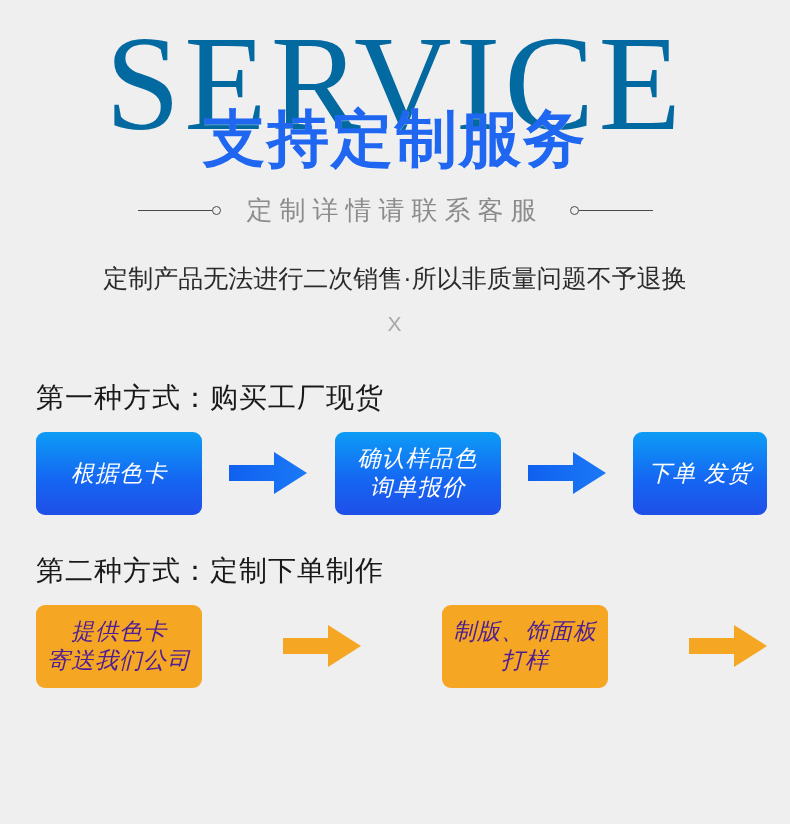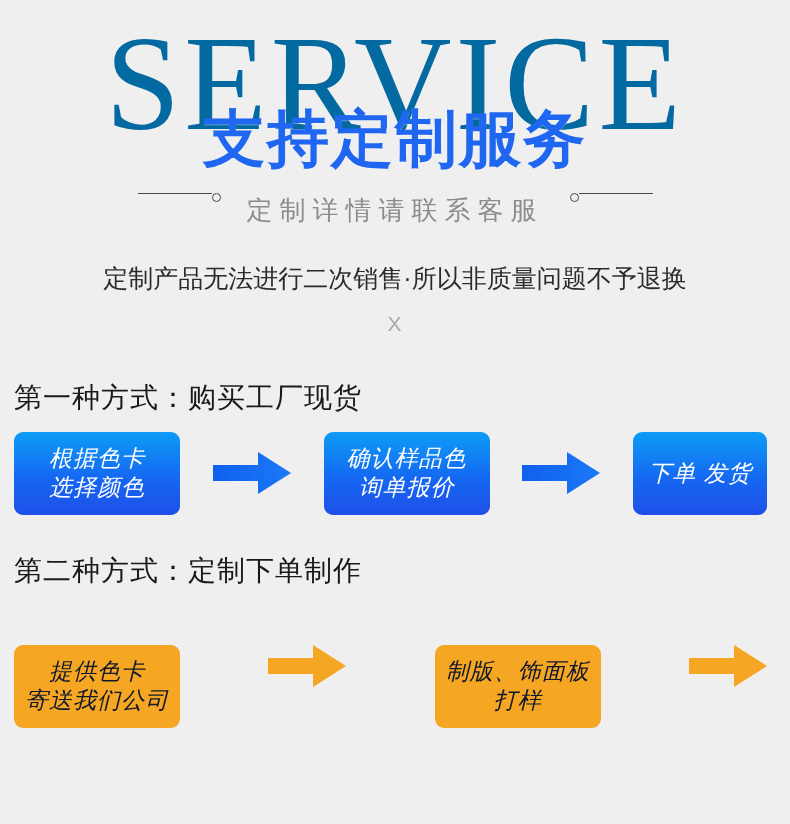--- a/index.html
+++ b/index.html
@@ -56,20 +56,21 @@
     font-weight: 700;
     letter-spacing: 2px;
     color: #1f66f0;
     margin: 0;
     text-shadow: 0 1px 0 rgba(255,255,255,0.35);
   }
 
   .divider-row {
     margin-top: 20px;
     display: flex;
+    align-items: center;
     justify-content: center;
     gap: 0;
   }
   .div-line {
     width: 74px;
     height: 1px;
     background: #4a4a4a;
   }
   .div-dot {
     width: 9px;
@@ -99,21 +100,21 @@
     margin-top: 17px;
     font-size: 21px;
     color: #a8a8a8;
     letter-spacing: 1px;
   }
 
   
   .section {
     position: relative;
     z-index: 2;
-    padding-left: 14px;
+    padding-left: 36px;
     padding-right: 23px;
   }
   .section-1 { margin-top: 43px; }
   .section-2 { margin-top: 37px; }
 
   .section-heading {
     font-size: 28px;
     color: #191919;
     letter-spacing: 1px;
     margin: 0 0 15px 0;
@@ -142,22 +143,21 @@
     letter-spacing: 1px;
     white-space: nowrap;
   }
   .flow-box.blue {
     background: linear-gradient(180deg, #0d9cf6 0%, #1566f2 58%, #1f4fe8 100%);
     color: #ffffff;
   }
   .flow-box.blue.wide { width: 134px; }
   .flow-box.orange {
     background: #f5a623;
-    color: #0f172a;
-    margin-top: 40px;
+    color: #4c1d95;
   }
   .flow-box .line2 { display: block; }
 
   .arrow {
     width: 78px;
     height: 42px;
     flex: 0 0 78px;
   }
 </style>
 </head>
@@ -182,21 +182,20 @@
     <div class="hero-x">X</div>
   </div>
 
   <div class="section section-1">
     <div class="section-heading">第一种方式：购买工厂现货</div>
 
     <div class="flow">
 
       <div class="flow-box blue">
         <span>根据色卡</span>
-        <span class="line2">选择颜色</span>
       </div>
 
       <span class="arrow">
         <svg width="78" height="42" viewBox="0 0 78 42" xmlns="http://www.w3.org/2000/svg">
           <defs>
             <linearGradient id="agb1" x1="0" y1="0" x2="1" y2="0">
               <stop offset="0%" stop-color="#1060ef"></stop>
               <stop offset="100%" stop-color="#1a79f6"></stop>
             </linearGradient>
           </defs>

